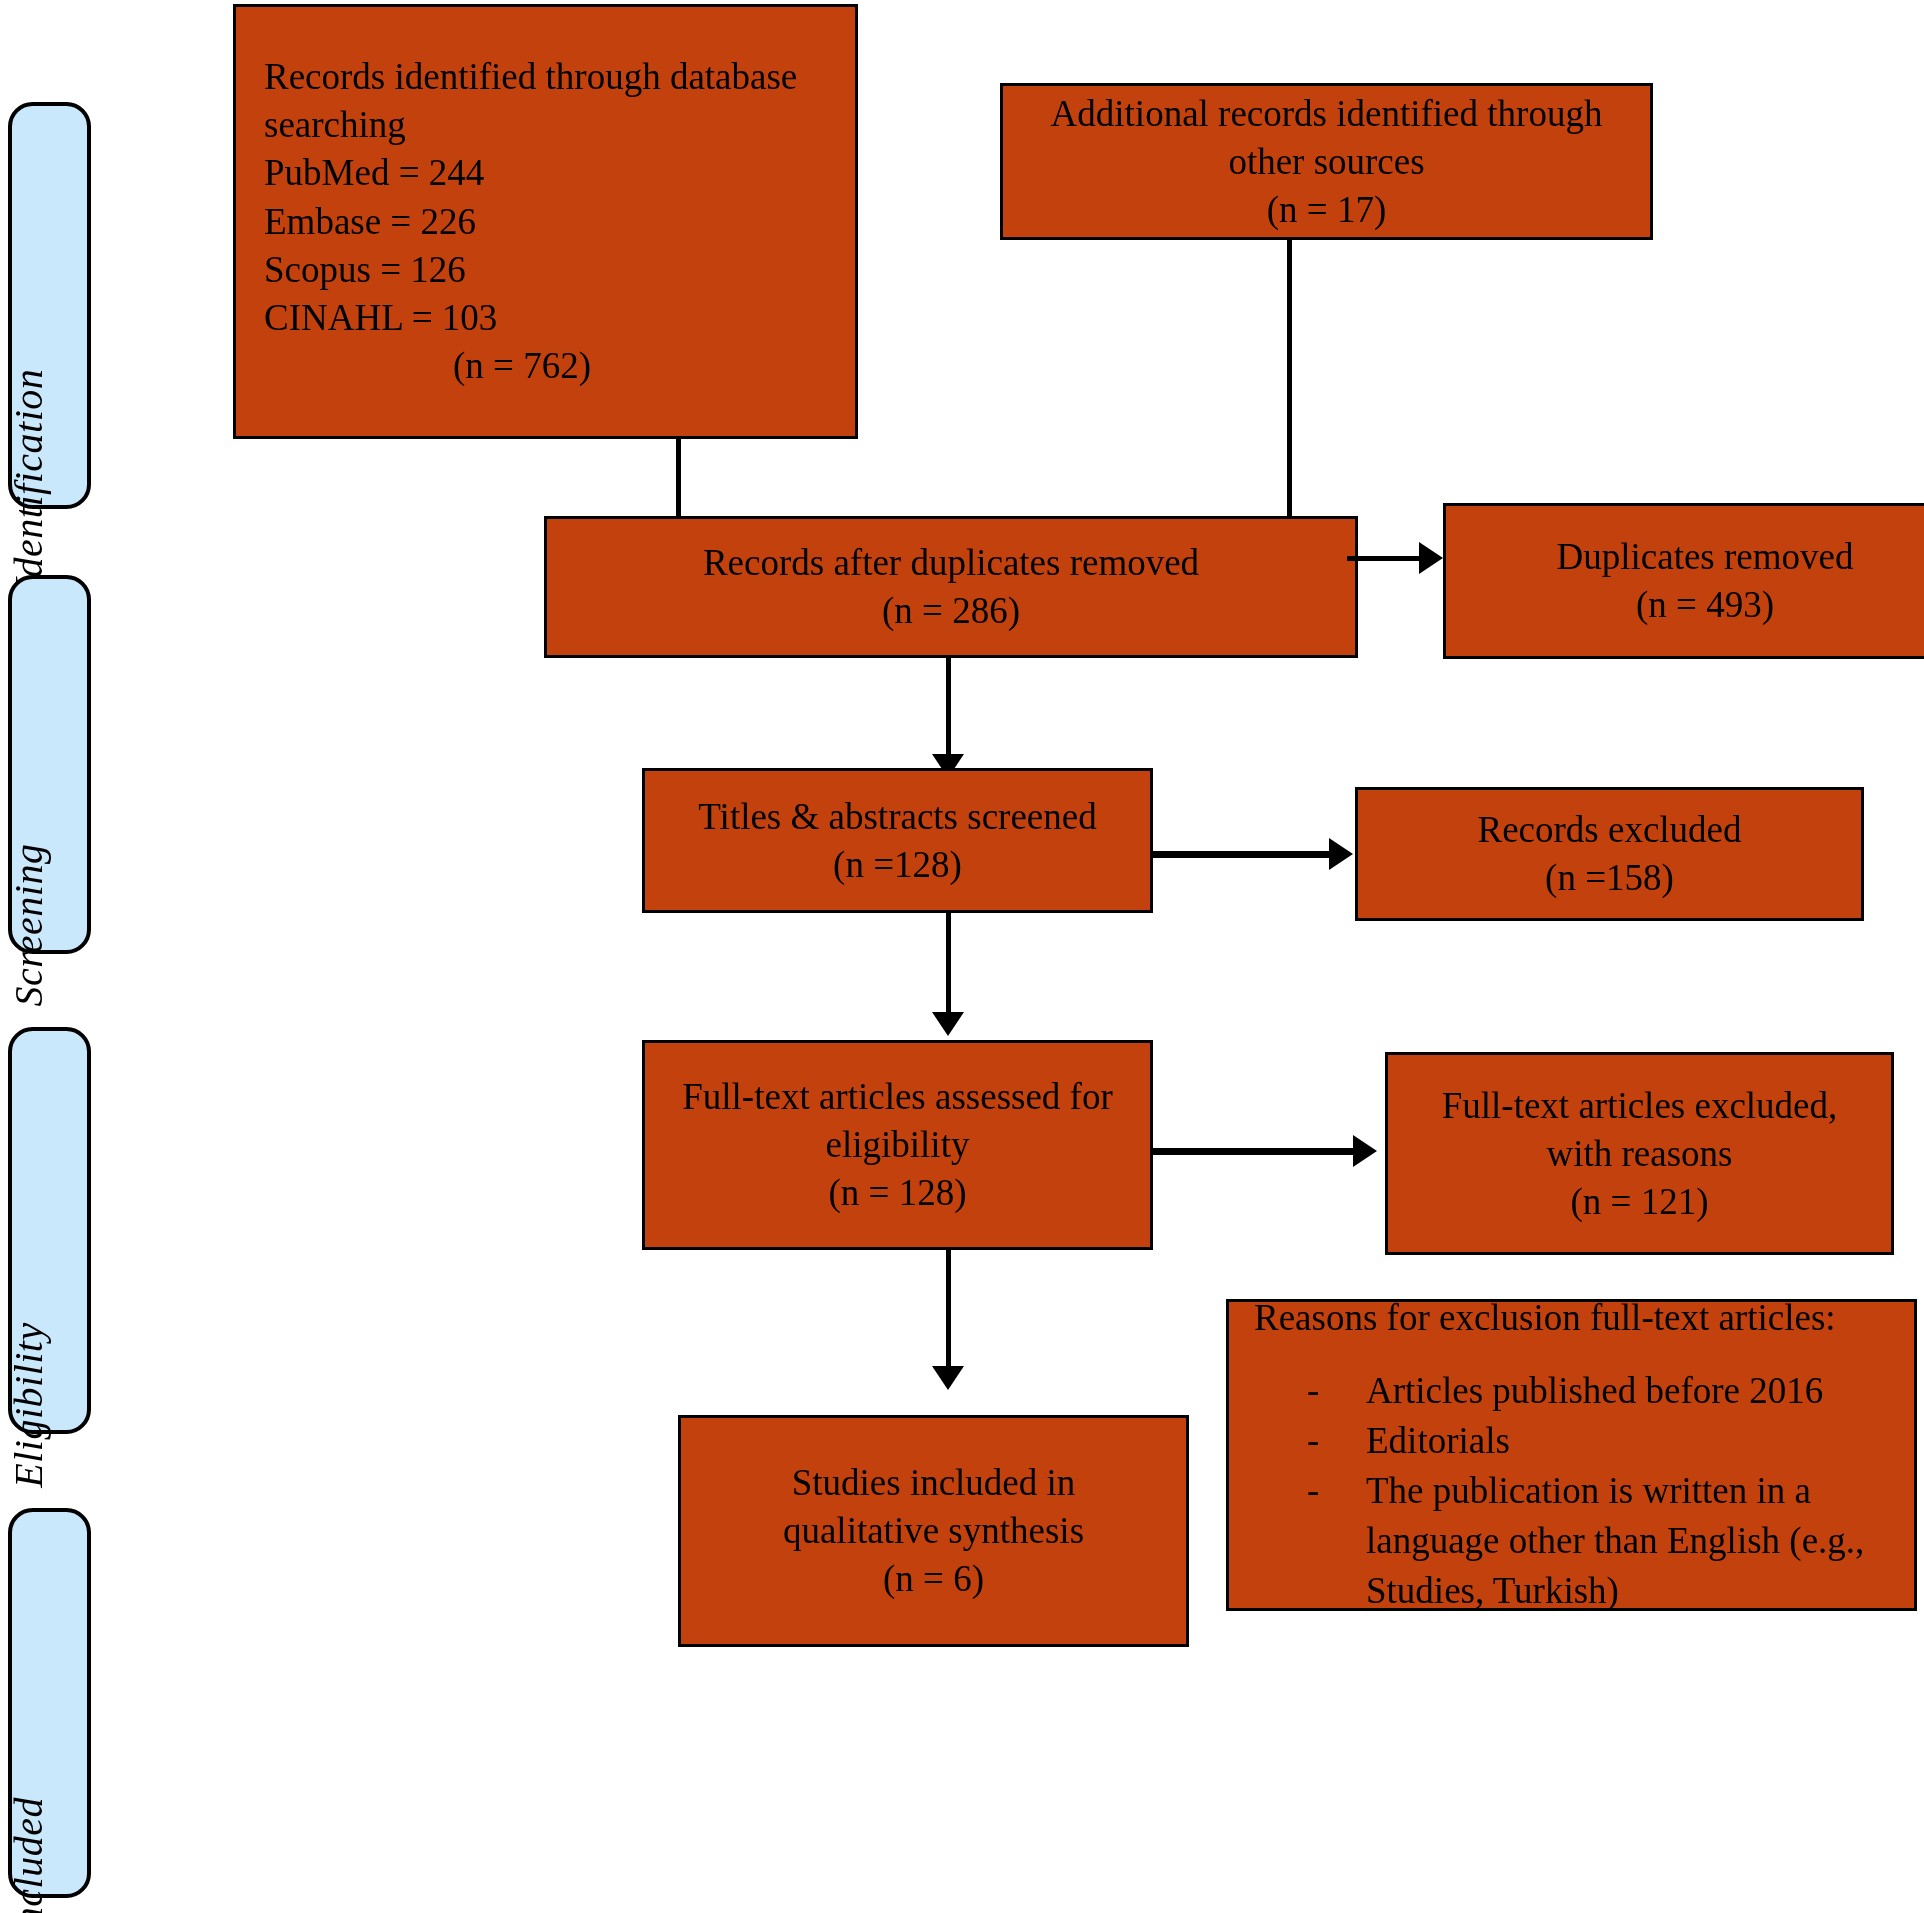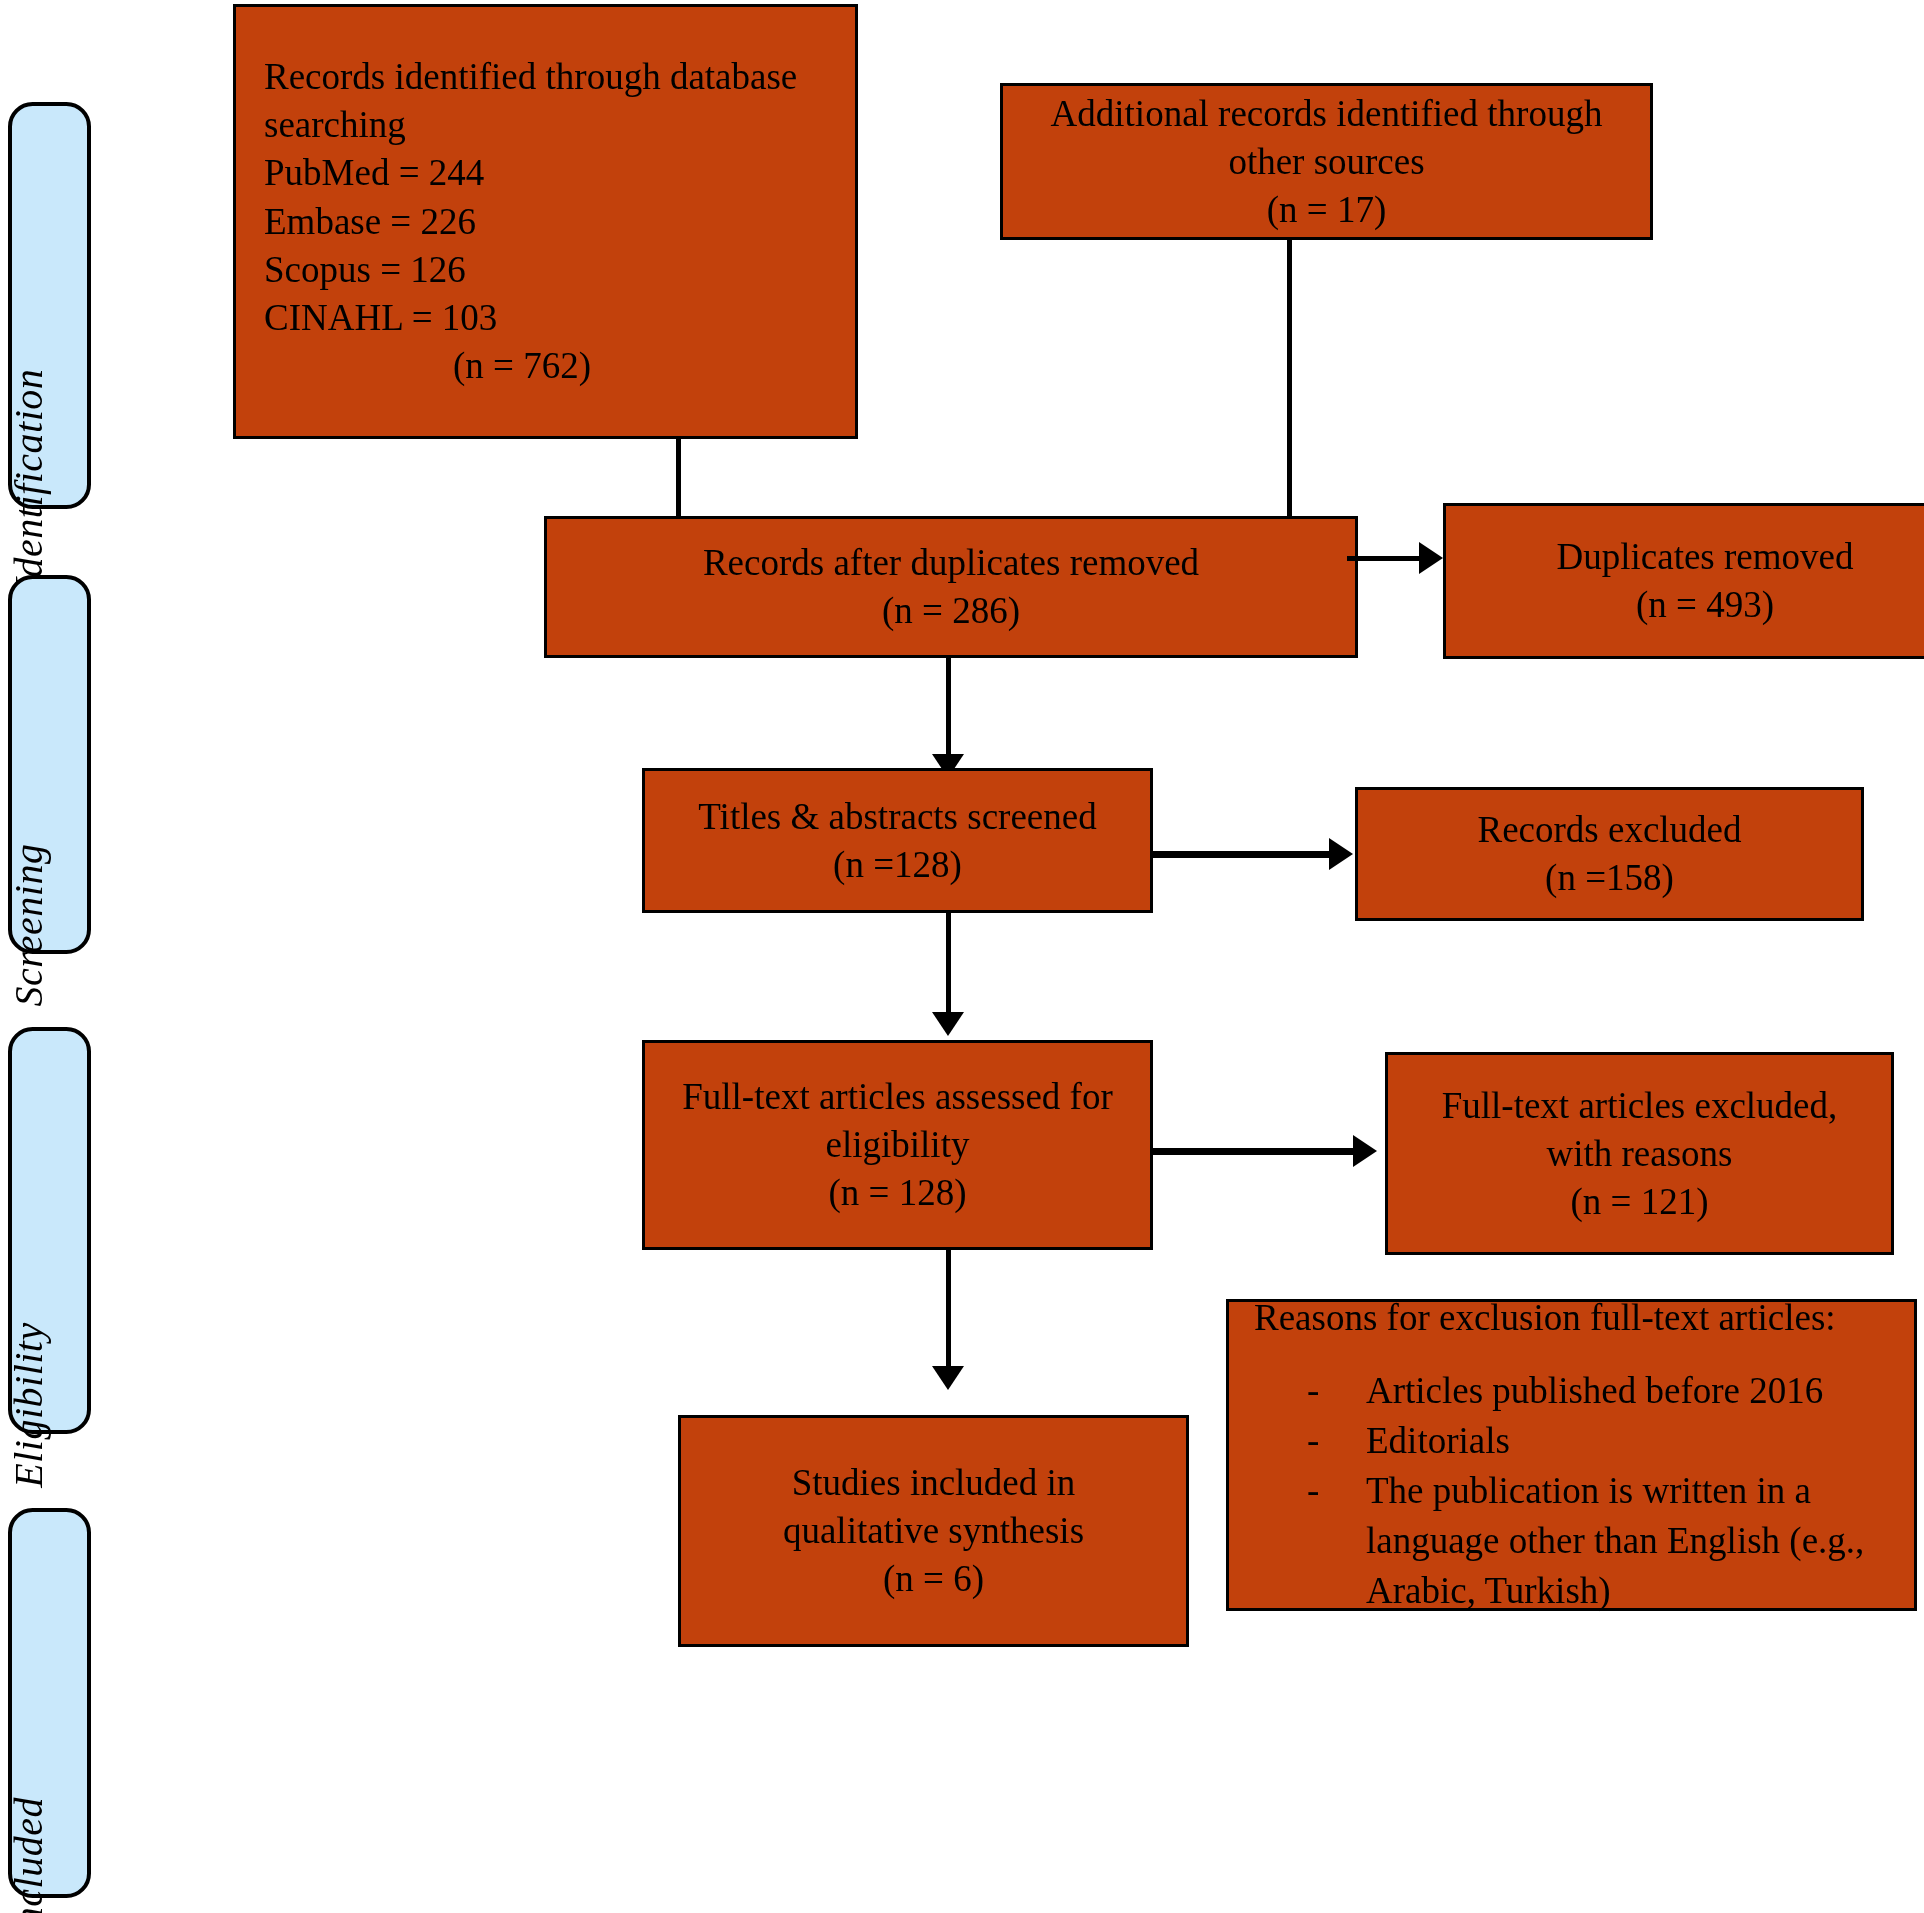--- a/index.html
+++ b/index.html
@@ -224,21 +224,21 @@
       <span class="reason-row">
         <span class="dash">-</span>
         <span>The publication is written in a</span>
       </span>
 
       <span class="reason-row">
         <span>language other than English (e.g.,</span>
       </span>
 
       <span class="reason-row">
-        <span>Arabic, Turkish)</span>
+        <span>Studies, Turkish)</span>
       </span>
     </div>
   </div>
 
   <div class="fbox center" style="left:678px; top:1415px; width:511px; height:232px;">
     <div class="inner">
       <span class="line">Studies included in</span>
       <span class="line">qualitative synthesis</span>
       <span class="line">(n = 6)</span>
     </div>

